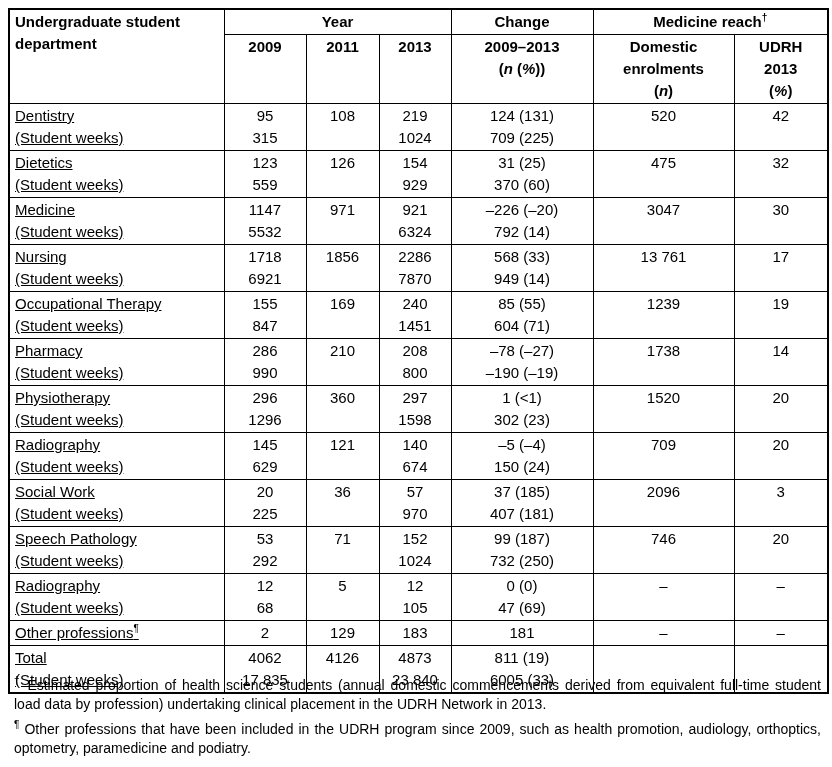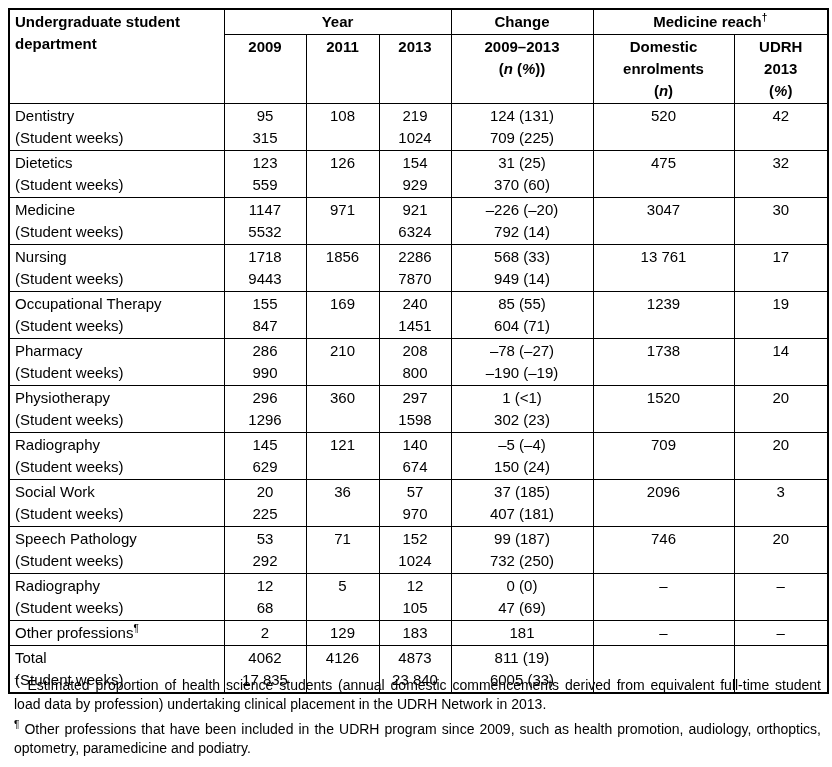--- a/index.html
+++ b/index.html
@@ -34,20 +34,21 @@
     text-align: left;
     padding-left: 5px;
     padding-right: 8px;
   }
   .hrow1 th { height: 24px; }
   .hrow2 th { height: 58px; }
   td.dept {
     text-align: left;
     padding-left: 5px;
     white-space: nowrap;
+    text-decoration: underline;
   }
   td.num { text-align: center; }
   sup {
     font-size: 10px;
     vertical-align: super;
     line-height: 0;
   }
   .footnotes {
     position: absolute;
     left: 8px;
@@ -184,21 +185,21 @@
             <div>30</div>
           </td>
         </tr>
         <tr>
           <td class="dept">
             <div>Nursing</div>
             <div>(Student weeks)</div>
           </td>
           <td class="num">
             <div>1718</div>
-            <div>9443</div>
+            <div>6921</div>
           </td>
           <td class="num">
             <div>1856</div>
           </td>
           <td class="num">
             <div>2286</div>
             <div>7870</div>
           </td>
           <td class="num">
             <div>568 (33)</div>

